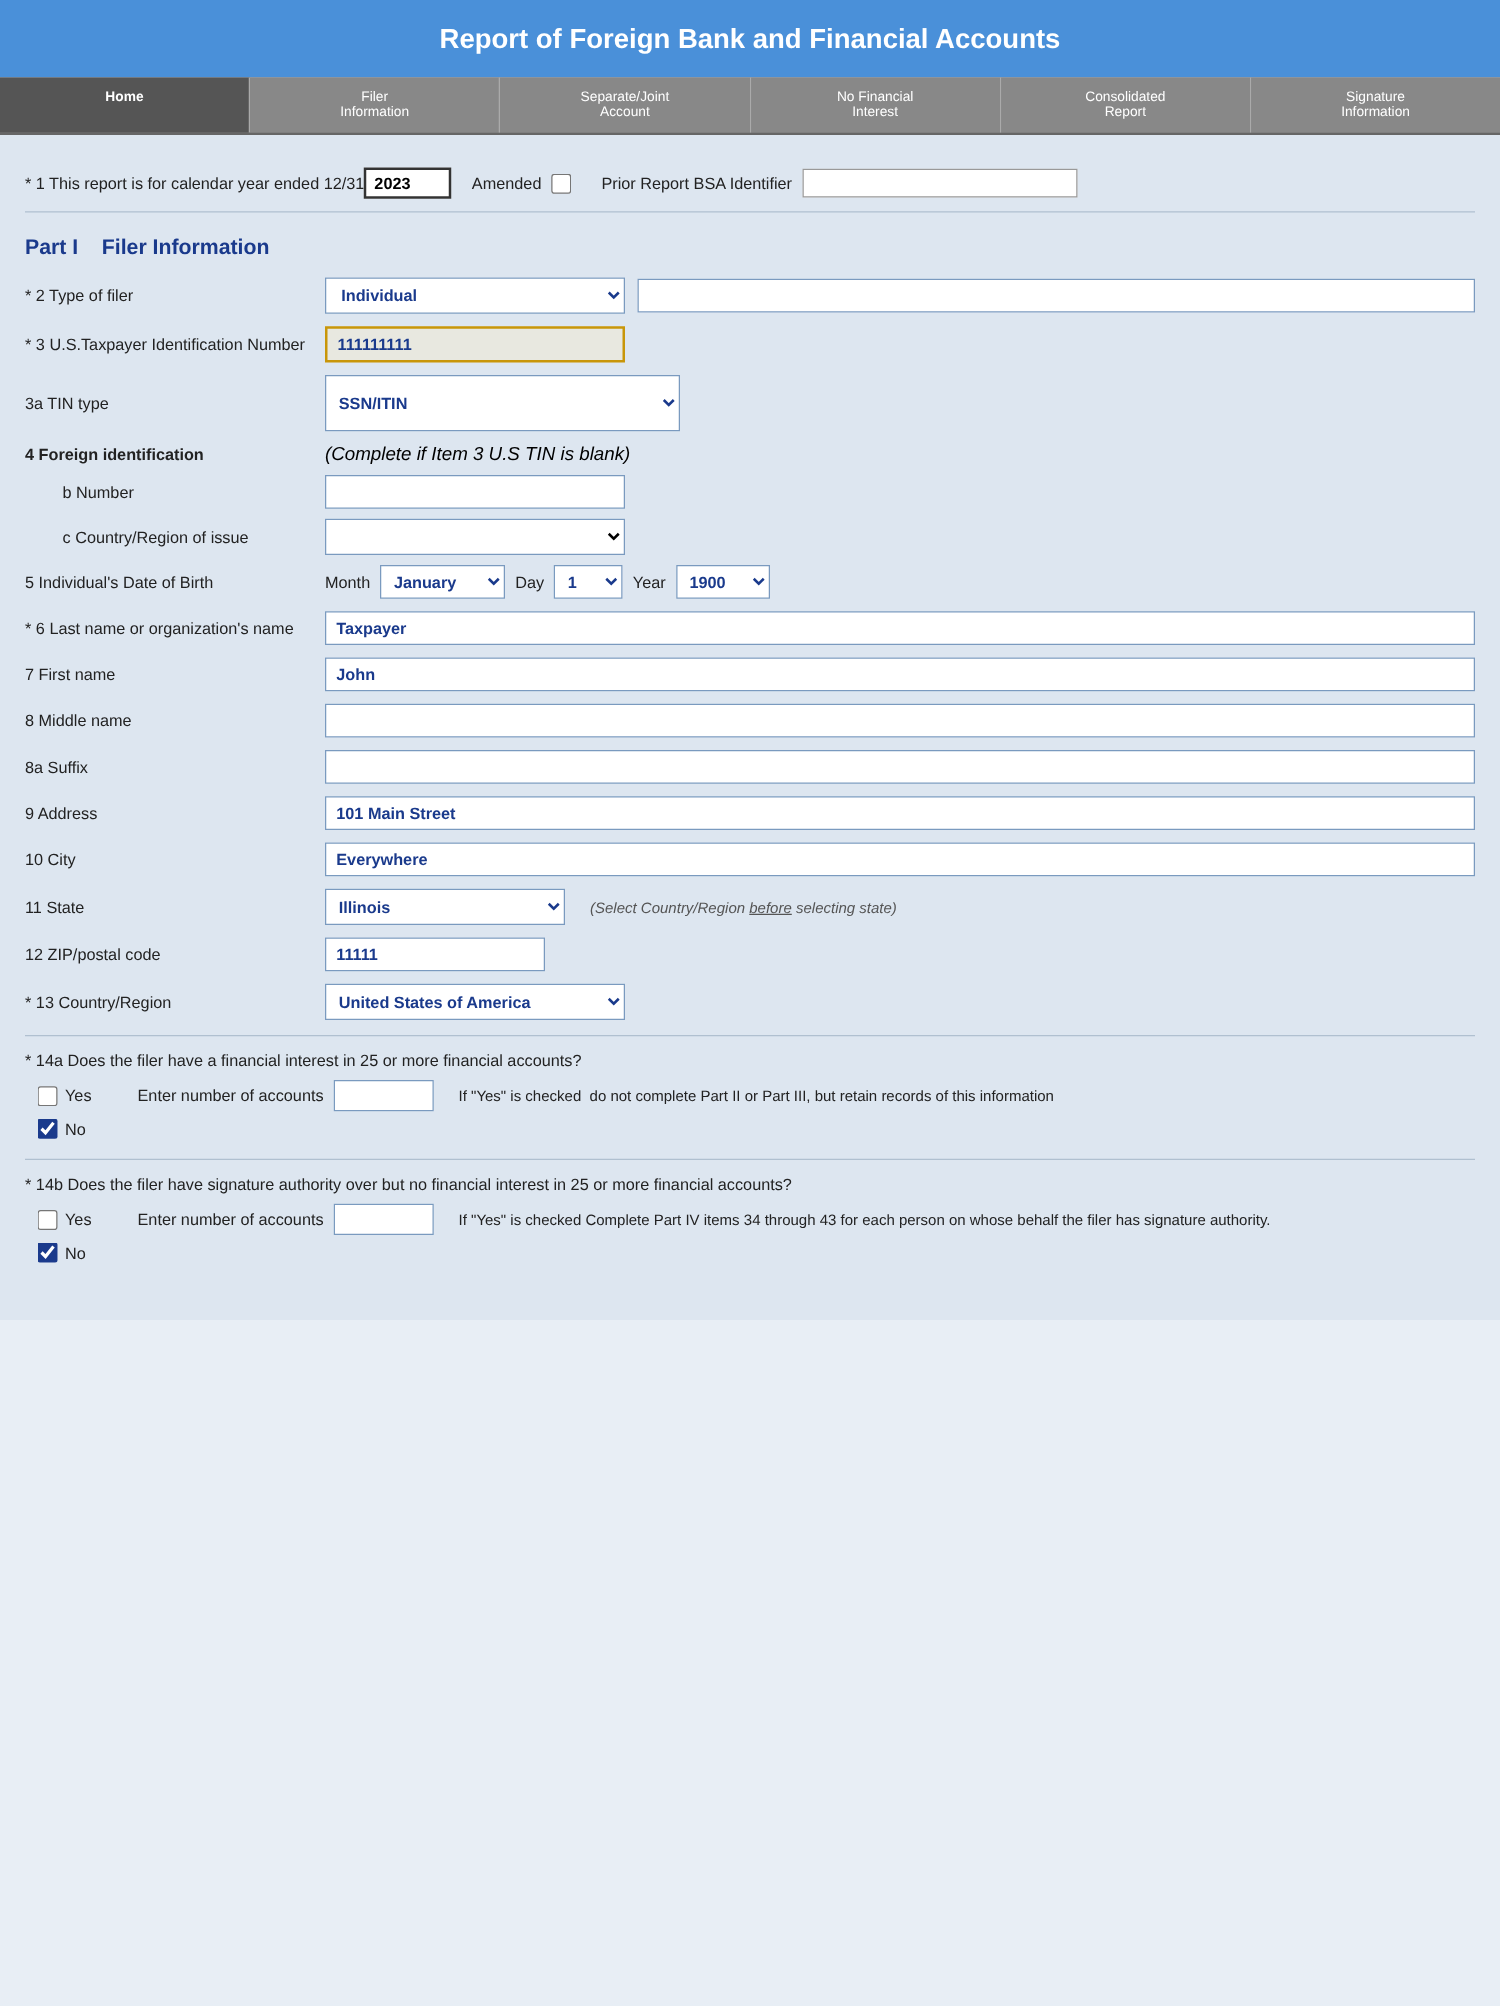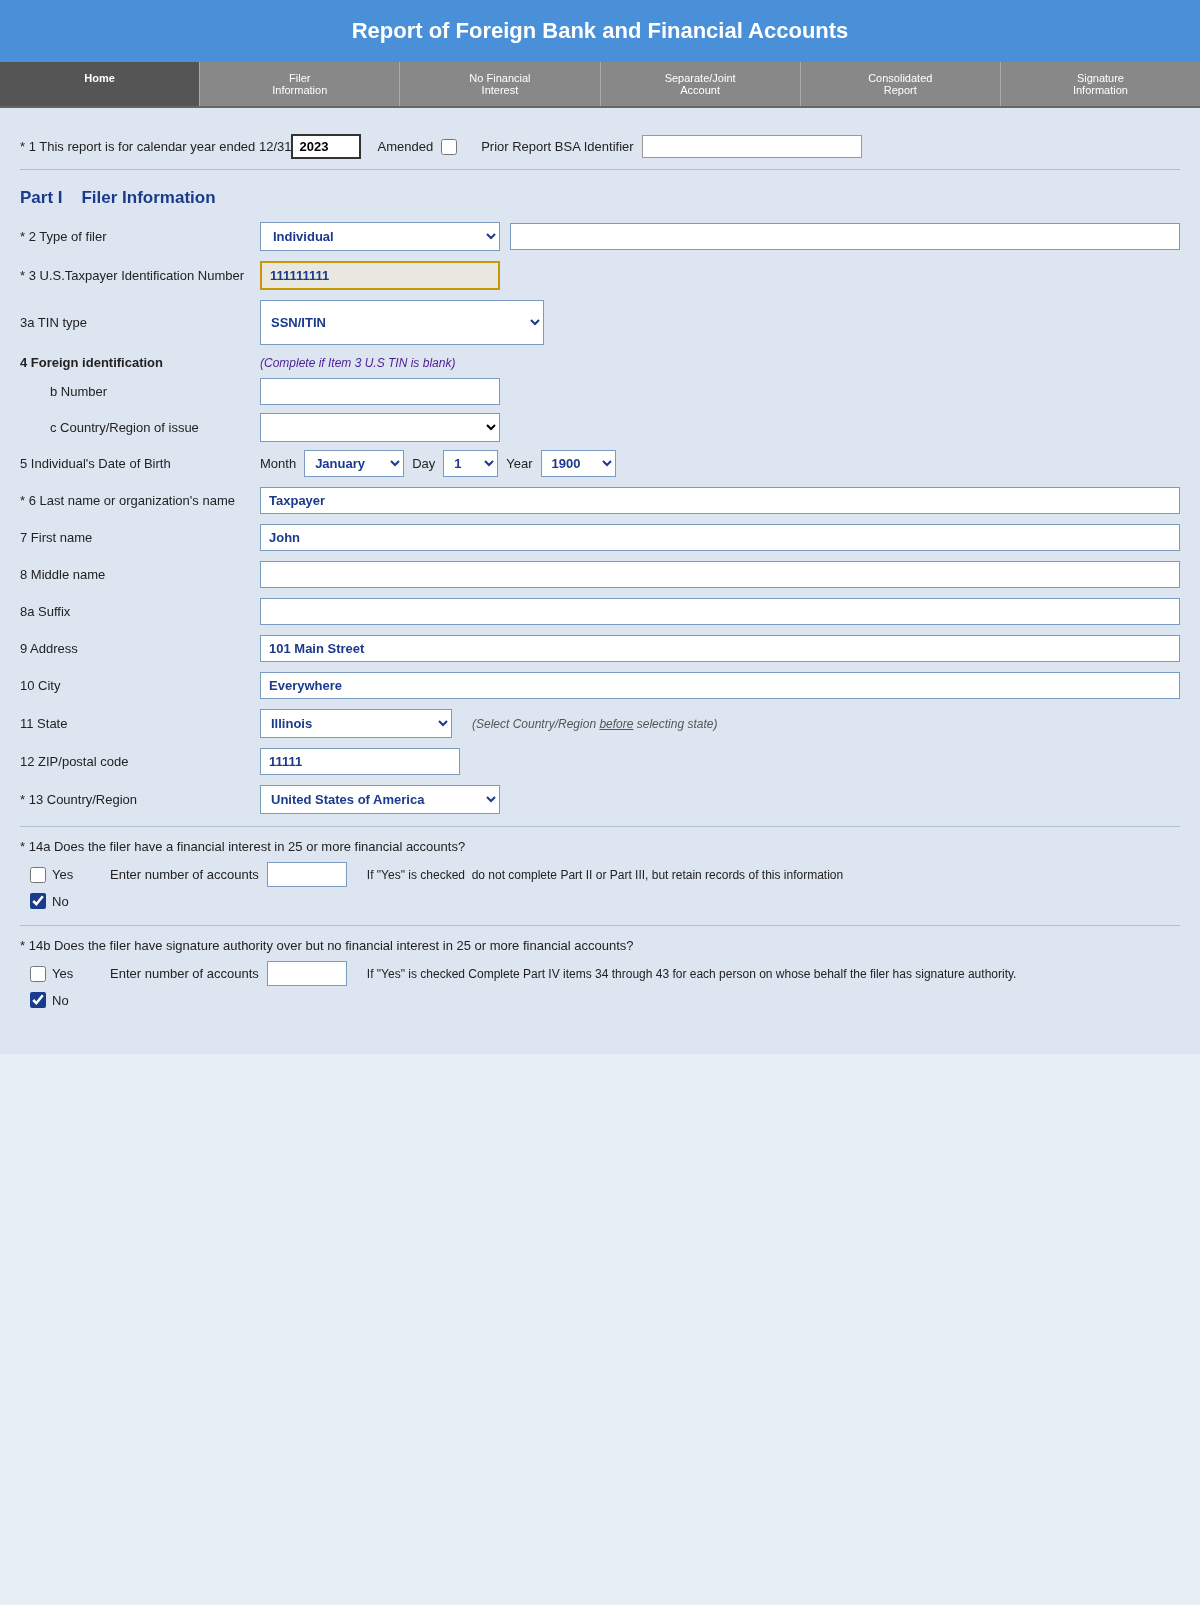--- a/index.html
+++ b/index.html
@@ -179,22 +179,22 @@
     }
     .fi-main-label {
       width: 240px;
       min-width: 240px;
       font-size: 13px;
       color: #222;
       font-weight: bold;
     }
     .fi-note {
       font-style: italic;
-      font-size: 12px;
-      color: #4c1d95;
+      font-size: 15px;
+      color: #000000;
     }
 
     .fi-sub-row {
       display: flex;
       align-items: center;
       margin-bottom: 8px;
       padding-left: 30px;
     }
     .fi-sub-label {
       width: 210px;
@@ -299,21 +299,21 @@
       align-items: center;
       margin-bottom: 10px;
     }
     .zip-label {
       width: 240px;
       min-width: 240px;
       font-size: 13px;
       color: #222;
     }
     .zip-input {
-      width: 200px;
+      width: 176px;
       border: 1px solid #7a9abf;
       padding: 5px 8px;
       font-size: 13px;
       background: white;
       color: #1a3a8c;
       font-weight: bold;
     }
 
     .country-row {
       display: flex;
@@ -396,24 +396,24 @@
 </div>
 
 <div class="nav-bar">
   <div class="nav-item active">
     <span>Home</span>
   </div>
   <div class="nav-item">
     <span>Filer<br>Information</span>
   </div>
   <div class="nav-item">
+    <span>Separate/Joint<br>Account</span>
+  </div>
+  <div class="nav-item">
     <span>No Financial<br>Interest</span>
-  </div>
-  <div class="nav-item">
-    <span>Separate/Joint<br>Account</span>
   </div>
   <div class="nav-item">
     <span>Consolidated<br>Report</span>
   </div>
   <div class="nav-item">
     <span>Signature<br>Information</span>
   </div>
 </div>
 
 <div class="content">

